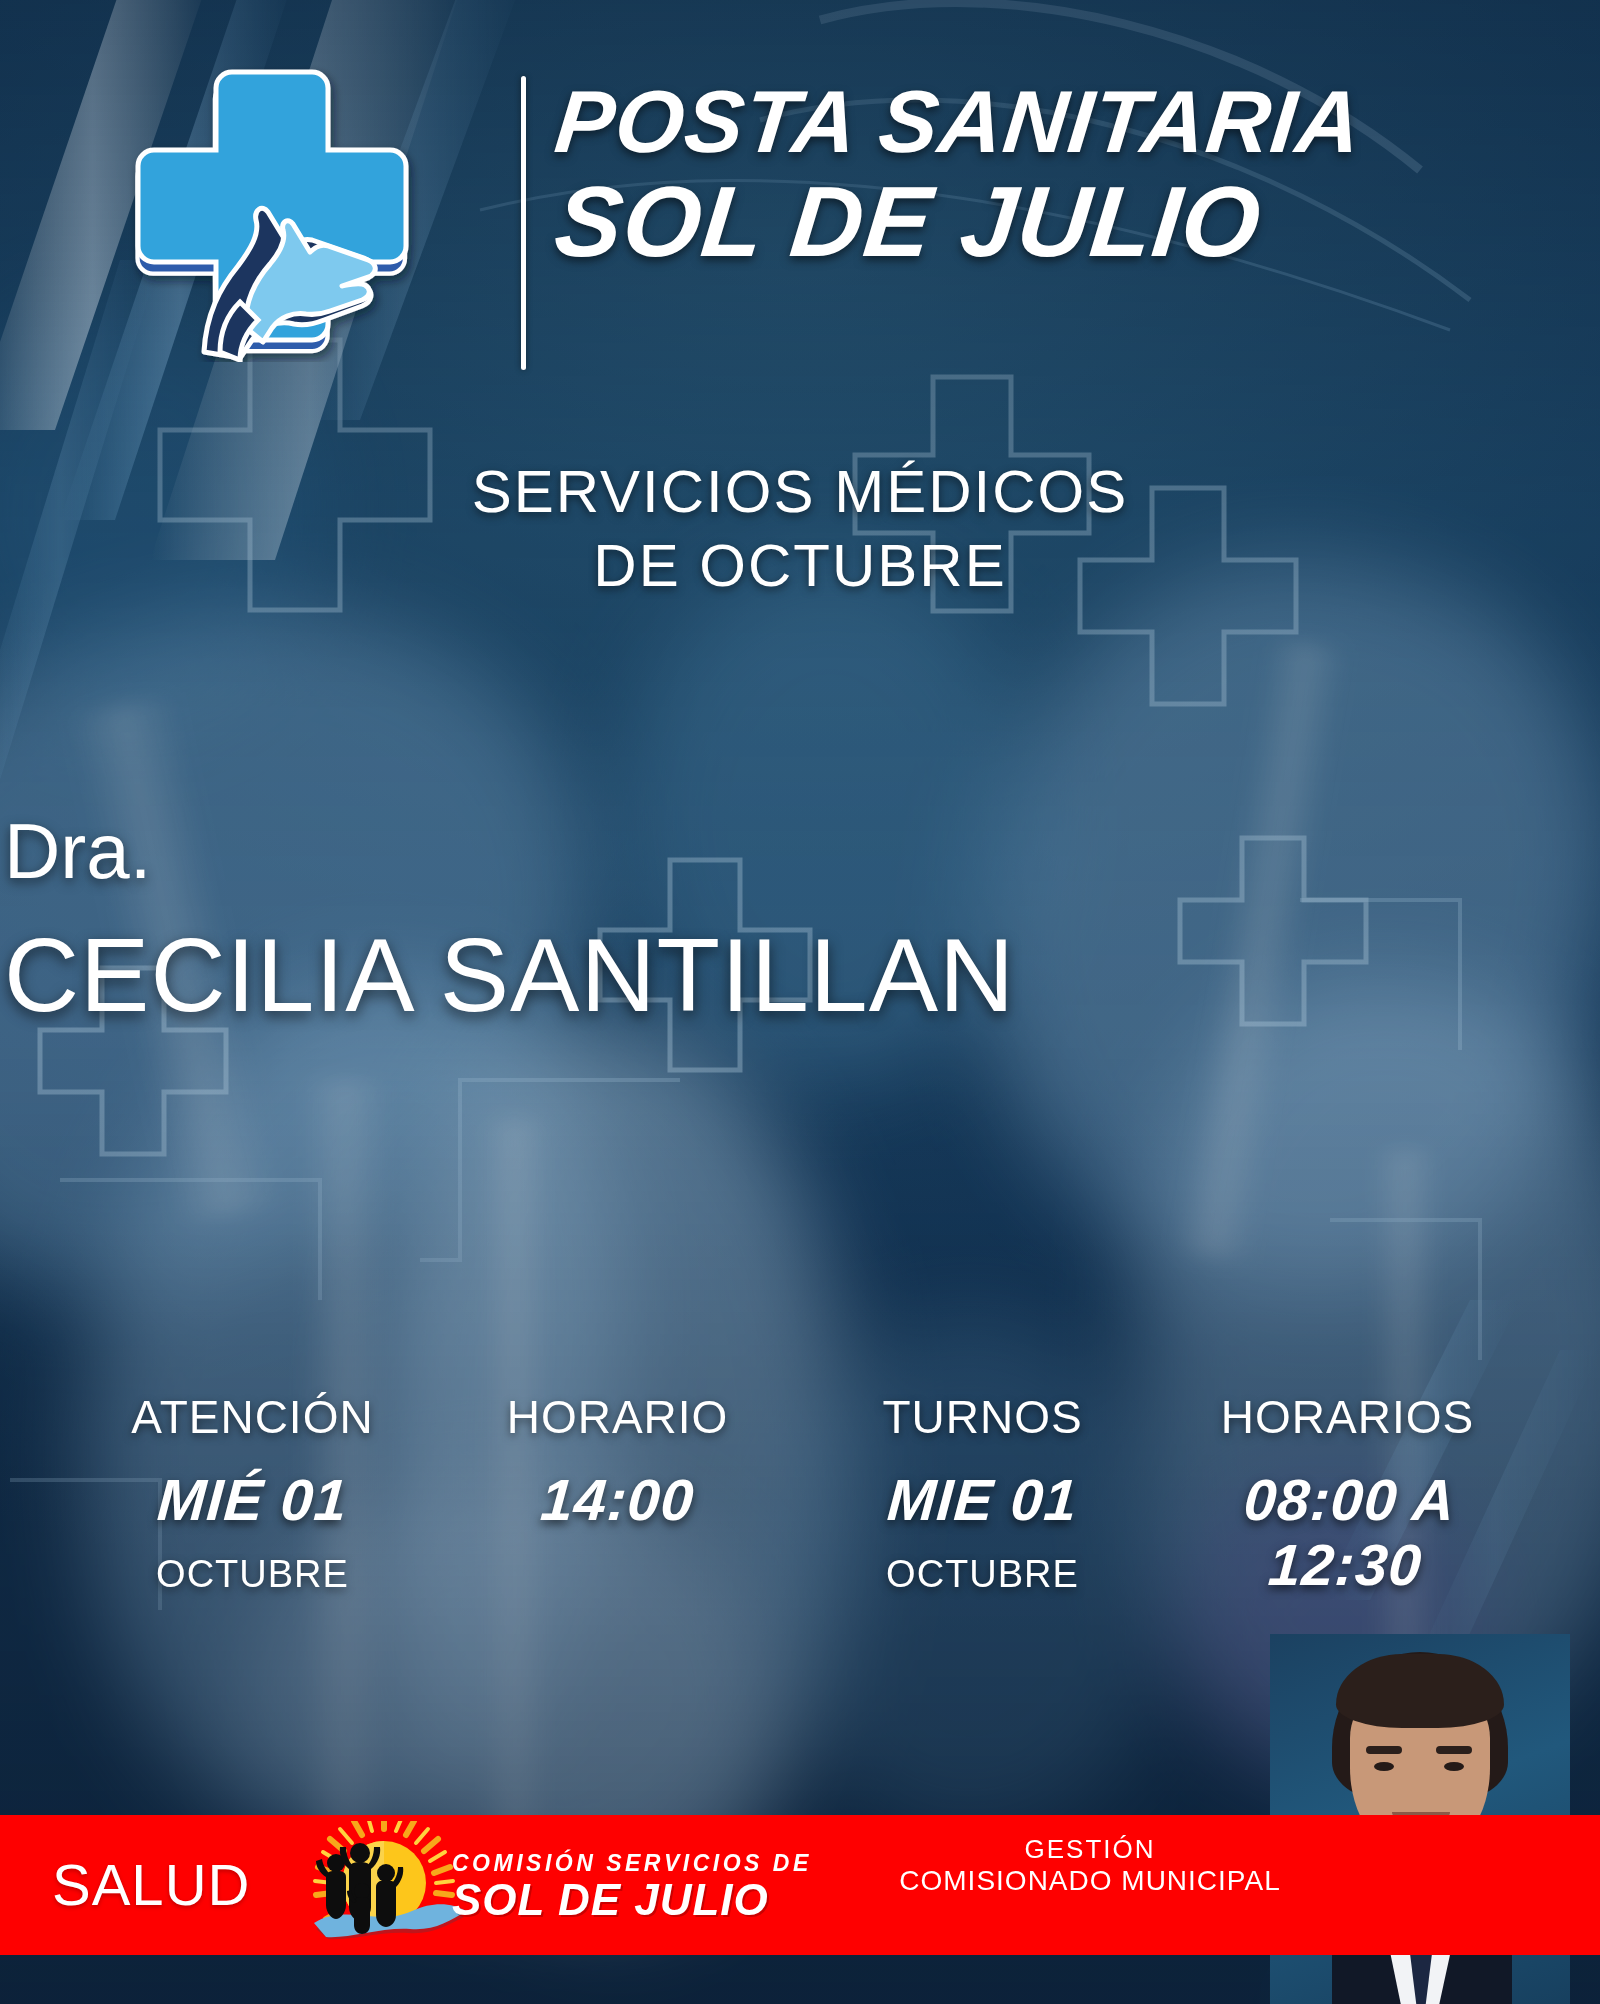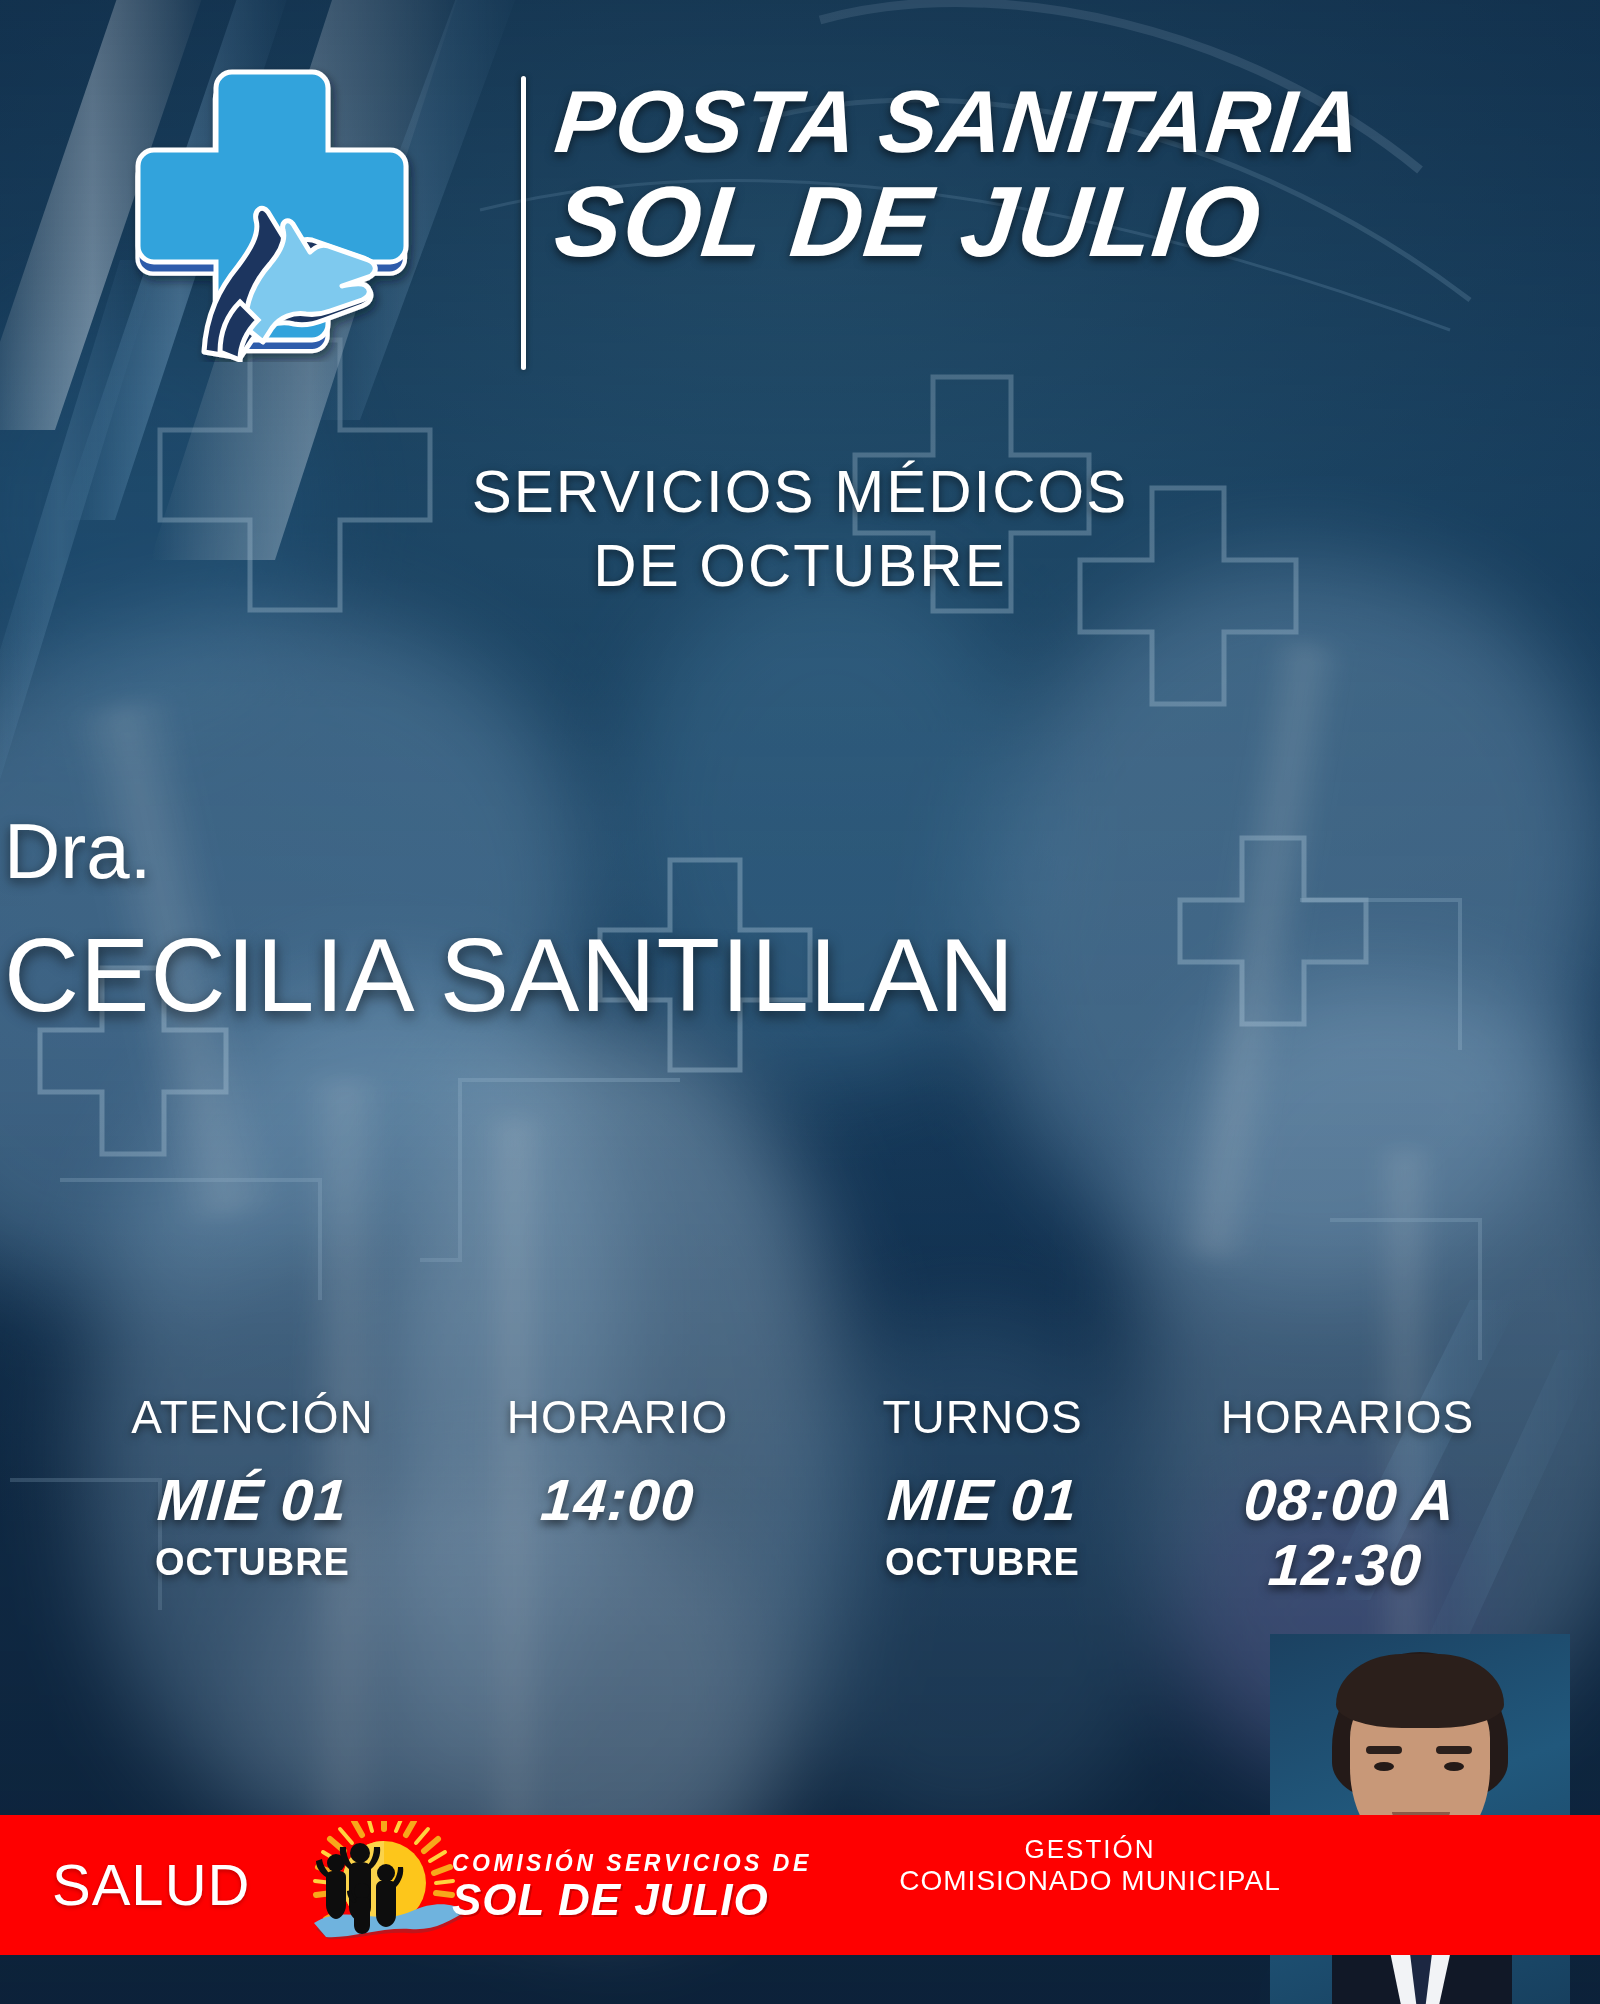--- a/index.html
+++ b/index.html
@@ -70,21 +70,21 @@
   .doctor .spec{ font-size:72px; font-weight:400; letter-spacing:2px; margin-top:14px;
                  text-shadow:0 4px 12px rgba(0,0,0,.55); line-height:1.15; }
 
   
   .schedule{ position:absolute; left:70px; top:1390px; width:1460px; display:flex; }
   .col{ flex:1; text-align:center; color:#fff; }
   .col .head{ font-size:46px; font-weight:400; letter-spacing:1px; text-shadow:0 3px 8px rgba(0,0,0,.55); }
   .col .big{ font-size:58px; font-weight:bold; font-style:italic; letter-spacing:1px;
              margin-top:24px; line-height:1.12; text-shadow:0 4px 10px rgba(0,0,0,.6);
              transform:skewX(-4deg); }
-  .col .sub{ font-size:38px; font-weight:700; letter-spacing:1px; margin-top:8px; text-shadow:0 3px 8px rgba(0,0,0,.55);text-align:center; }
+  .col .sub{ font-size:38px; font-weight:400; letter-spacing:1px; margin-top:20px; text-shadow:0 3px 8px rgba(0,0,0,.55);text-align:center; }
 
   
   .portrait{ position:absolute; right:30px; bottom:0; width:300px; height:370px; overflow:hidden; }
   .ph-bg{ position:absolute; inset:0;
           background:linear-gradient(160deg,#1b4161 0%,#21587c 45%,#17405f 100%); }
   .ph-hair{ position:absolute; left:62px; top:18px; width:176px; height:150px;
             background:#241a18; border-radius:88px 88px 60px 60px/ 96px 96px 40px 40px; }
   .ph-face{ position:absolute; left:80px; top:42px; width:140px; height:178px;
             background:#c89878; border-radius:70px 70px 60px 60px/ 62px 62px 86px 86px; }
   .ph-hairfront{ position:absolute; left:66px; top:20px; width:168px; height:74px;

